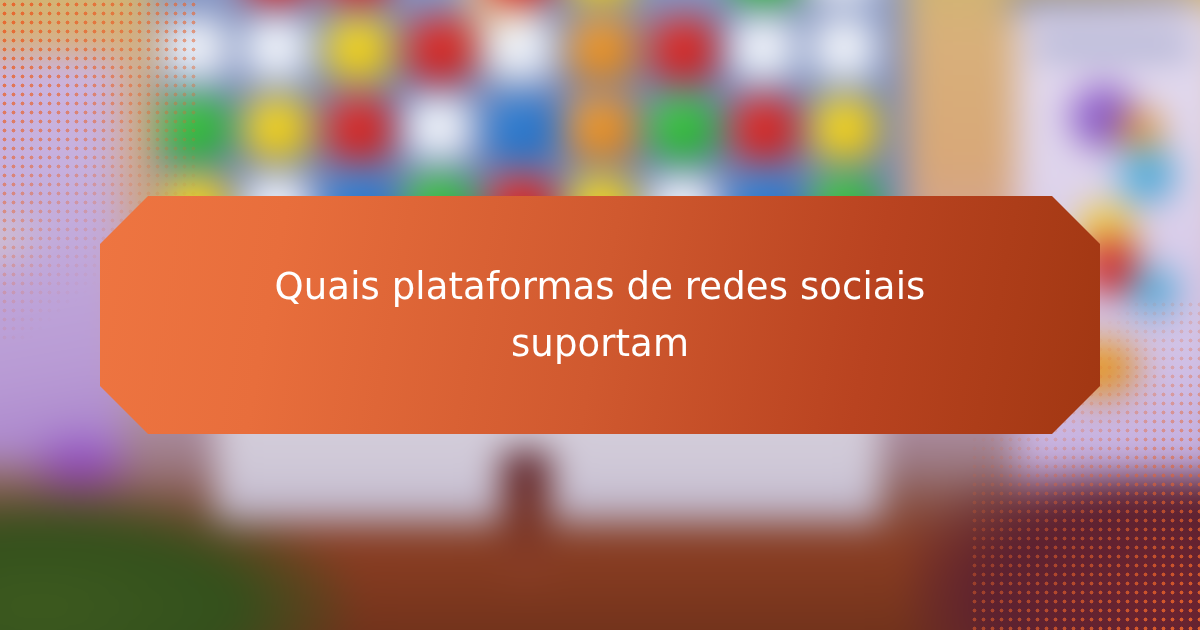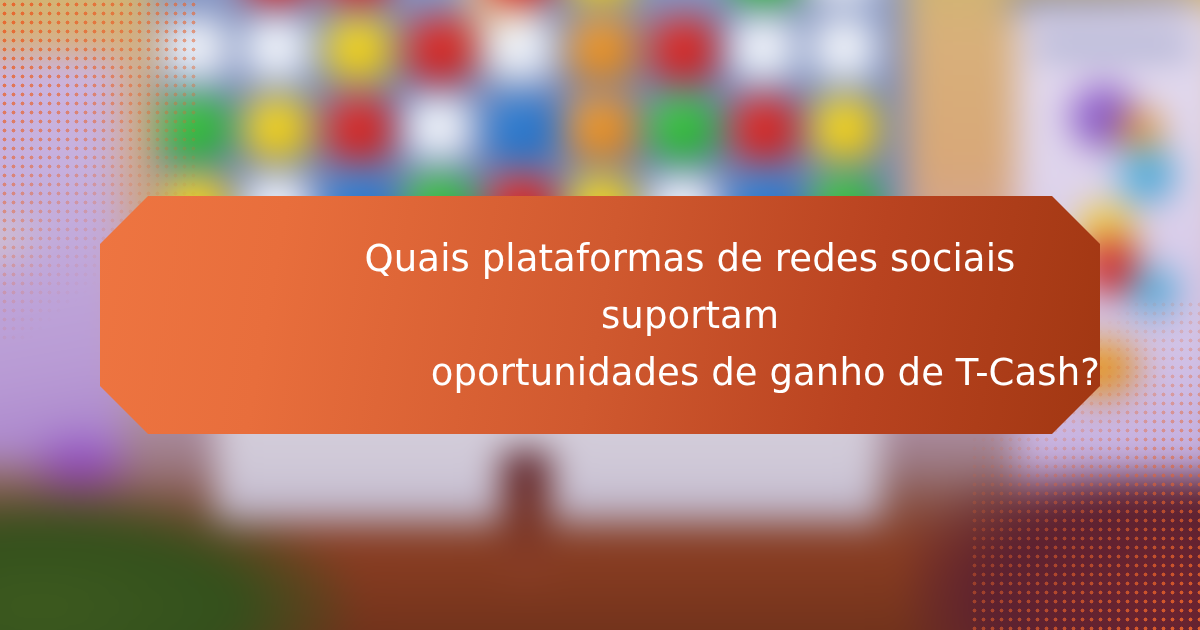--- a/index.html
+++ b/index.html
@@ -229,21 +229,21 @@
     position: absolute;
     left: 100px;
     top: 196px;
     width: 1000px;
     height: 238px;
     background: linear-gradient(100deg, #ee7541 0%, #e86e3c 18%, #d0592f 50%, #b94320 76%, #a13712 100%);
     -webkit-clip-path: polygon(48px 0, calc(100% - 48px) 0, 100% 48px, 100% calc(100% - 48px), calc(100% - 48px) 100%, 48px 100%, 0 calc(100% - 48px), 0 48px);
     clip-path: polygon(48px 0, calc(100% - 48px) 0, 100% 48px, 100% calc(100% - 48px), calc(100% - 48px) 100%, 48px 100%, 0 calc(100% - 48px), 0 48px);
     display: flex;
     flex-direction: column;
-    align-items: flex-end;
+    align-items: center;
     justify-content: center;
   }
   .banner-title {
     color: #ffffff;
     font-size: 37px;
     line-height: 57px;
     font-weight: 400;
     text-align: center;
     letter-spacing: .1px;
     max-width: 820px;
@@ -338,16 +338,15 @@
       <div class="panel-bottom"></div>
       <div class="panel-bottom-notch"></div>
     </div>
   </div>
 
   <div class="dots dots-tl"></div>
   <div class="dots dots-br"></div>
 
   <div class="banner">
     <div class="banner-title">Quais plataformas de redes sociais suportam</div>
-    <div class="banner-title">oportunidades de ganho de T-Cash?</div>
   </div>
 
 </div>
 
 </body></html>

